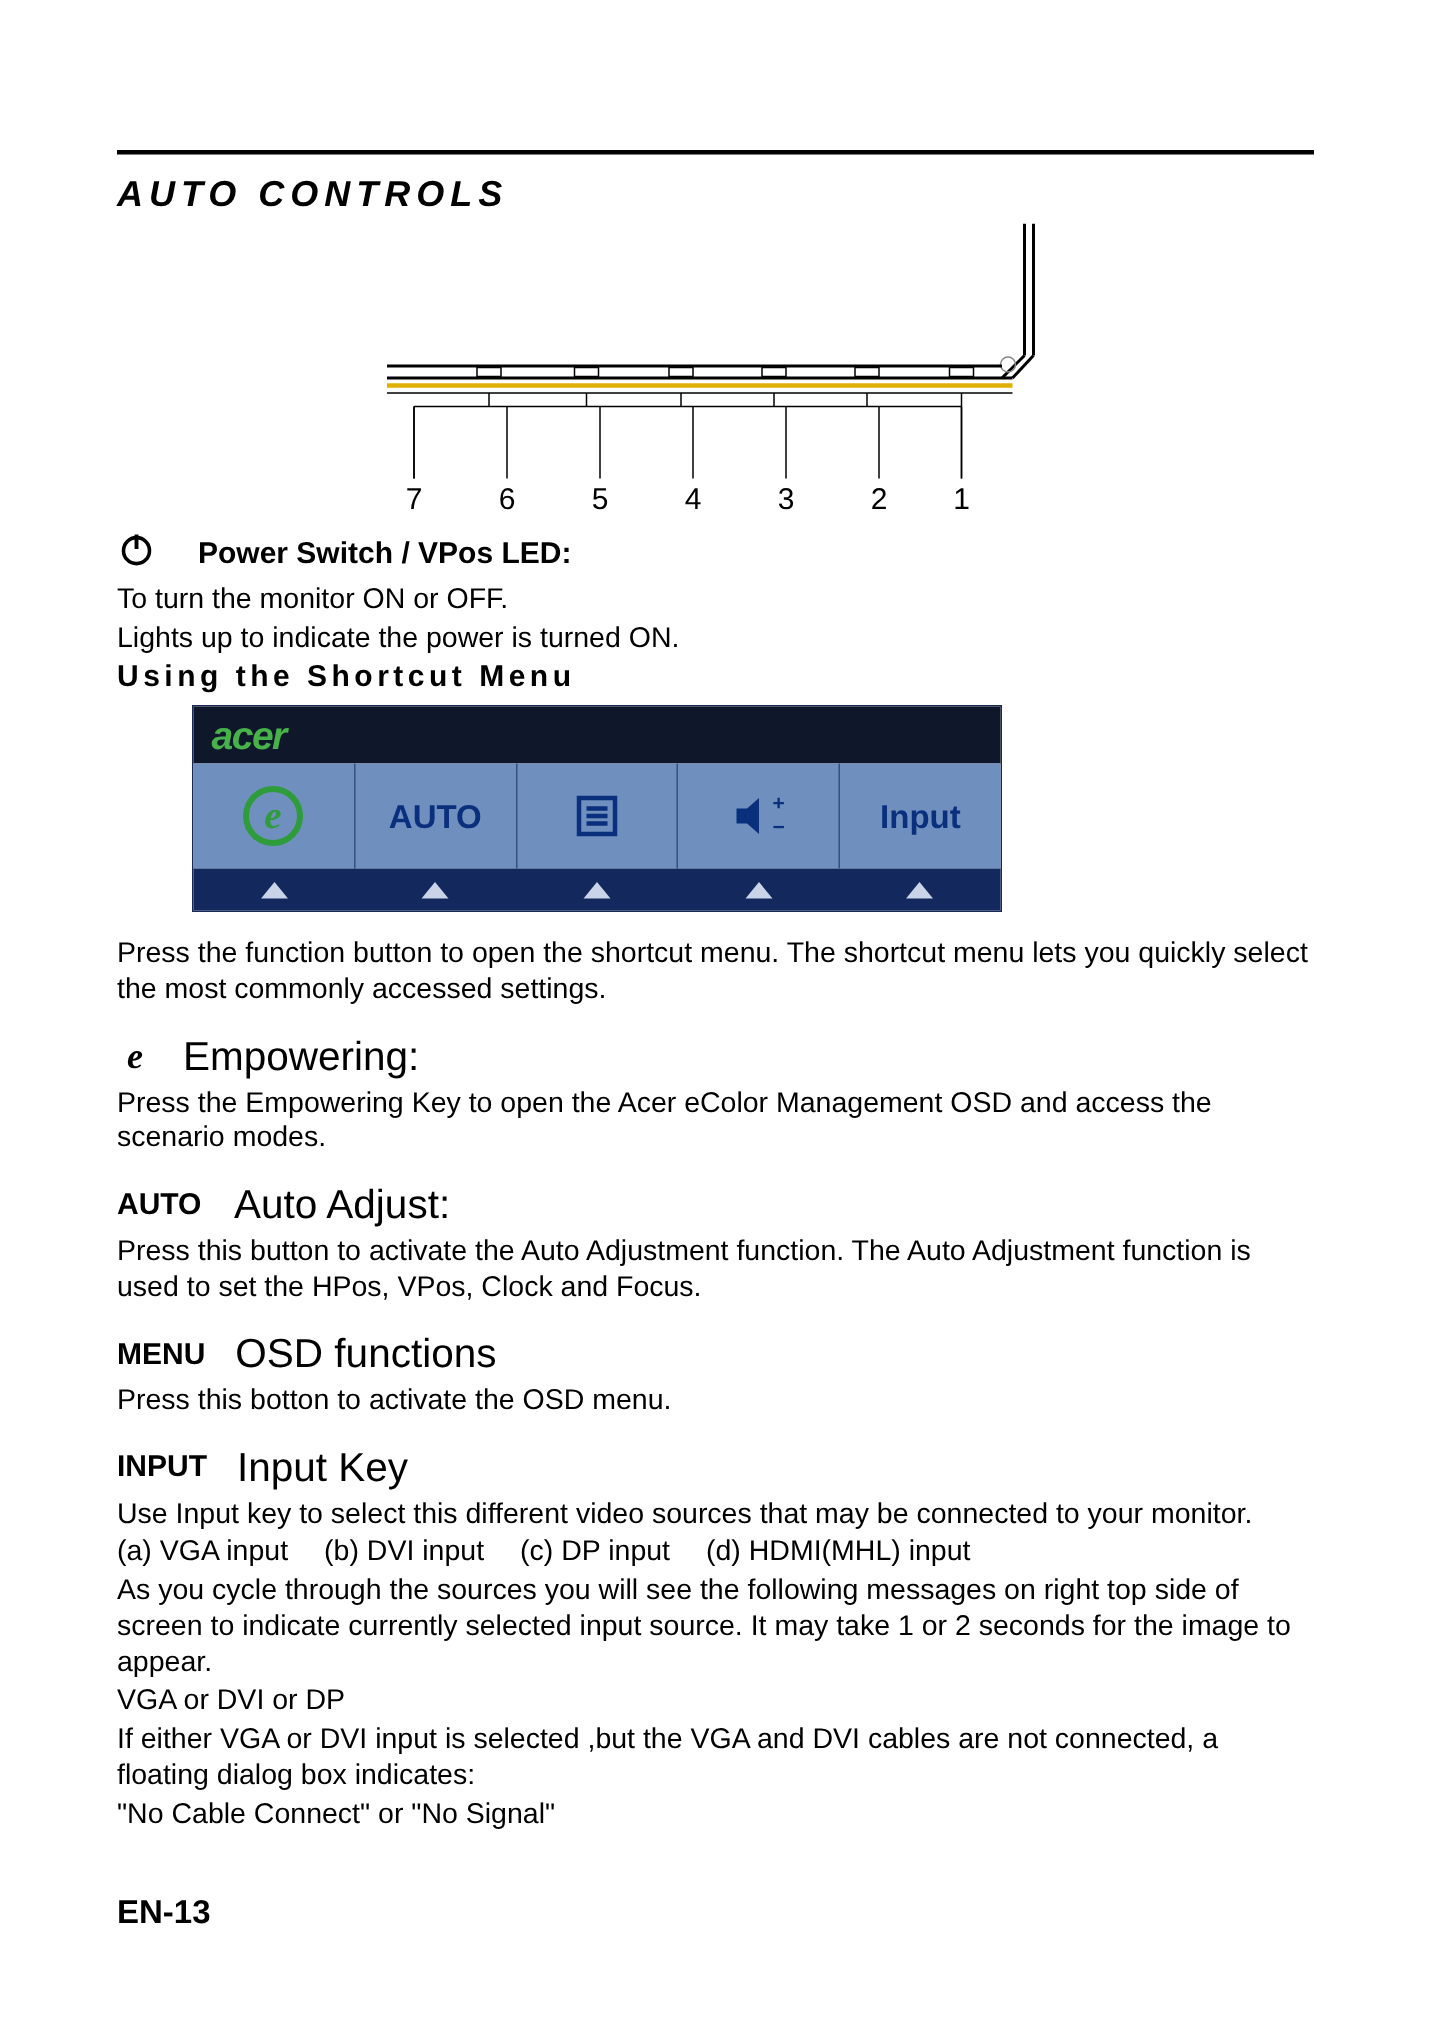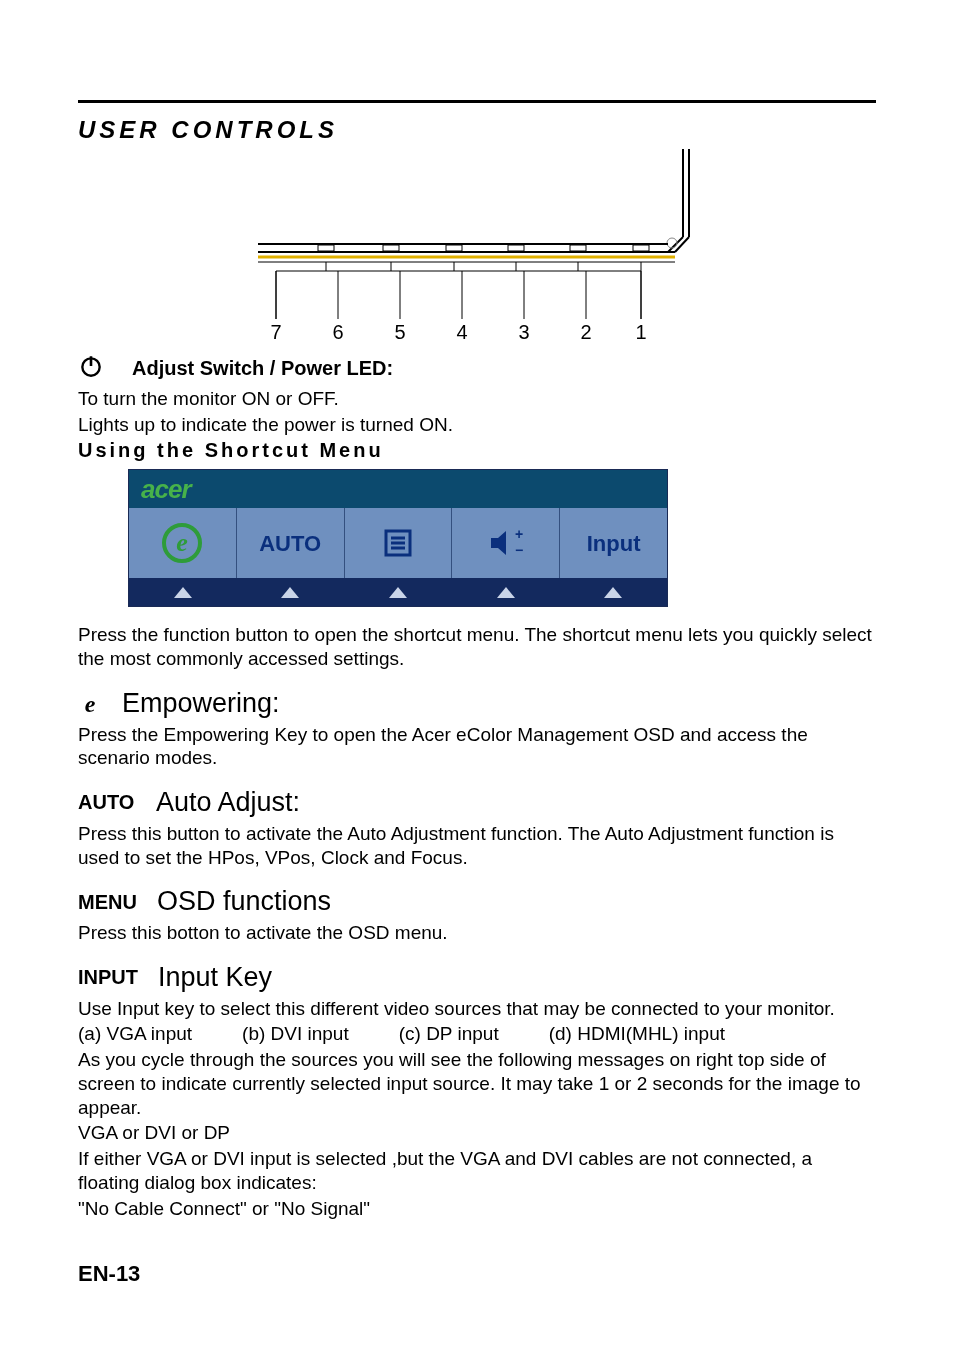--- a/index.html
+++ b/index.html
@@ -30,40 +30,40 @@
   }
   .diagram-wrap { width: 540px; margin-left: 90px; }
   svg.diagram { display:block; }
   .row1 { display:flex; align-items:center; gap:28px; margin-top:4px; }
   .row1 .lab { font-weight:600; font-size:20px; }
   .para { margin-top:2px; margin-bottom:2px; font-size:19px; }
   .section-row { display:flex; align-items:center; gap:20px; margin-top:16px; }
   .section-row .tag { font-weight:700; font-size:20px; min-width:58px; }
   .section-row .tag.auto { letter-spacing:0; }
   .section-row .name { font-size:27px; }
-  .input-list { display:flex; gap:50px; font-size:19px; margin-top:2px;}
+  .input-list { display:flex; gap:24px; font-size:19px; margin-top:2px;}
   .pagefoot { text-align:left; font-weight:700; font-size:22px; margin-top:40px; }
   
   .scmenu { width:540px; margin: 6px 0 16px 50px; border:1px solid #1a2a55; }
-  .scmenu .top { height:38px; background:#0c4a6e; display:flex; align-items:center; padding-left:12px;}
+  .scmenu .top { height:38px; background:#0f172a; display:flex; align-items:center; padding-left:12px;}
   .scmenu .mid { height:70px; background:#6f90bf; display:flex; }
   .scmenu .cell { flex:1; border-left:1px solid #34507f; display:flex; align-items:center; justify-content:center;}
   .scmenu .cell:first-child{ border-left:none;}
   .scmenu .cell .mlabel { font-weight:800; font-size:22px; color:#0a2f7d; }
   .scmenu .bot { height:28px; background:#13295e; display:flex;}
   .scmenu .bot .tri { flex:1; display:flex; align-items:center; justify-content:center;}
   .up-tri { width:0;height:0;border-left:9px solid transparent;border-right:9px solid transparent;border-bottom:11px solid #c9d4e8;}
   .acer-logo { font-family: Arial, sans-serif; font-style:italic; font-weight:900; font-size:26px; color:#47b24a; letter-spacing:-1px;}
   .e-glyph { font-family: Georgia, "Times New Roman", serif; font-style:italic; font-weight:700; font-size:24px; color:#000; display:inline-block; width:24px; text-align:center;}
 </style>
 </head>
 <body>
 
 <div class="hr"></div>
-<h1 class="title">USER CONTROLS</h1>
+<h1 class="title">AUTO CONTROLS</h1>
 
 <div class="diagram-wrap">
 <svg class="diagram" viewBox="0 0 540 200" width="540" height="200">
 
   <line x1="515" y1="0" x2="515" y2="88" stroke="#000" stroke-width="2"></line>
   <line x1="521" y1="0" x2="521" y2="88" stroke="#000" stroke-width="2"></line>
 
   <line x1="515" y1="88" x2="500" y2="103" stroke="#000" stroke-width="2"></line>
   <line x1="521" y1="88" x2="507" y2="103" stroke="#000" stroke-width="2"></line>
 
@@ -117,21 +117,21 @@
 </svg>
 </div>
 
 <div class="row1">
   <span>
     <svg width="26" height="26" viewBox="0 0 24 24">
         <circle cx="12" cy="13" r="8" fill="none" stroke="#000" stroke-width="2.2"></circle>
         <line x1="12" y1="3" x2="12" y2="12" stroke="#000" stroke-width="2.4"></line>
       </svg>
   </span>
-  <span class="lab">Adjust Switch / Power LED:</span>
+  <span class="lab">Power Switch / VPos LED:</span>
 </div>
 <p class="para">To turn the monitor ON or OFF.</p>
 <p class="para">Lights up to indicate the power is turned ON.</p>
 
 <h2 class="sub">Using  the  Shortcut  Menu</h2>
 
 <div class="scmenu">
   <div class="top">
     <span class="acer-logo">acer</span>
   </div>

